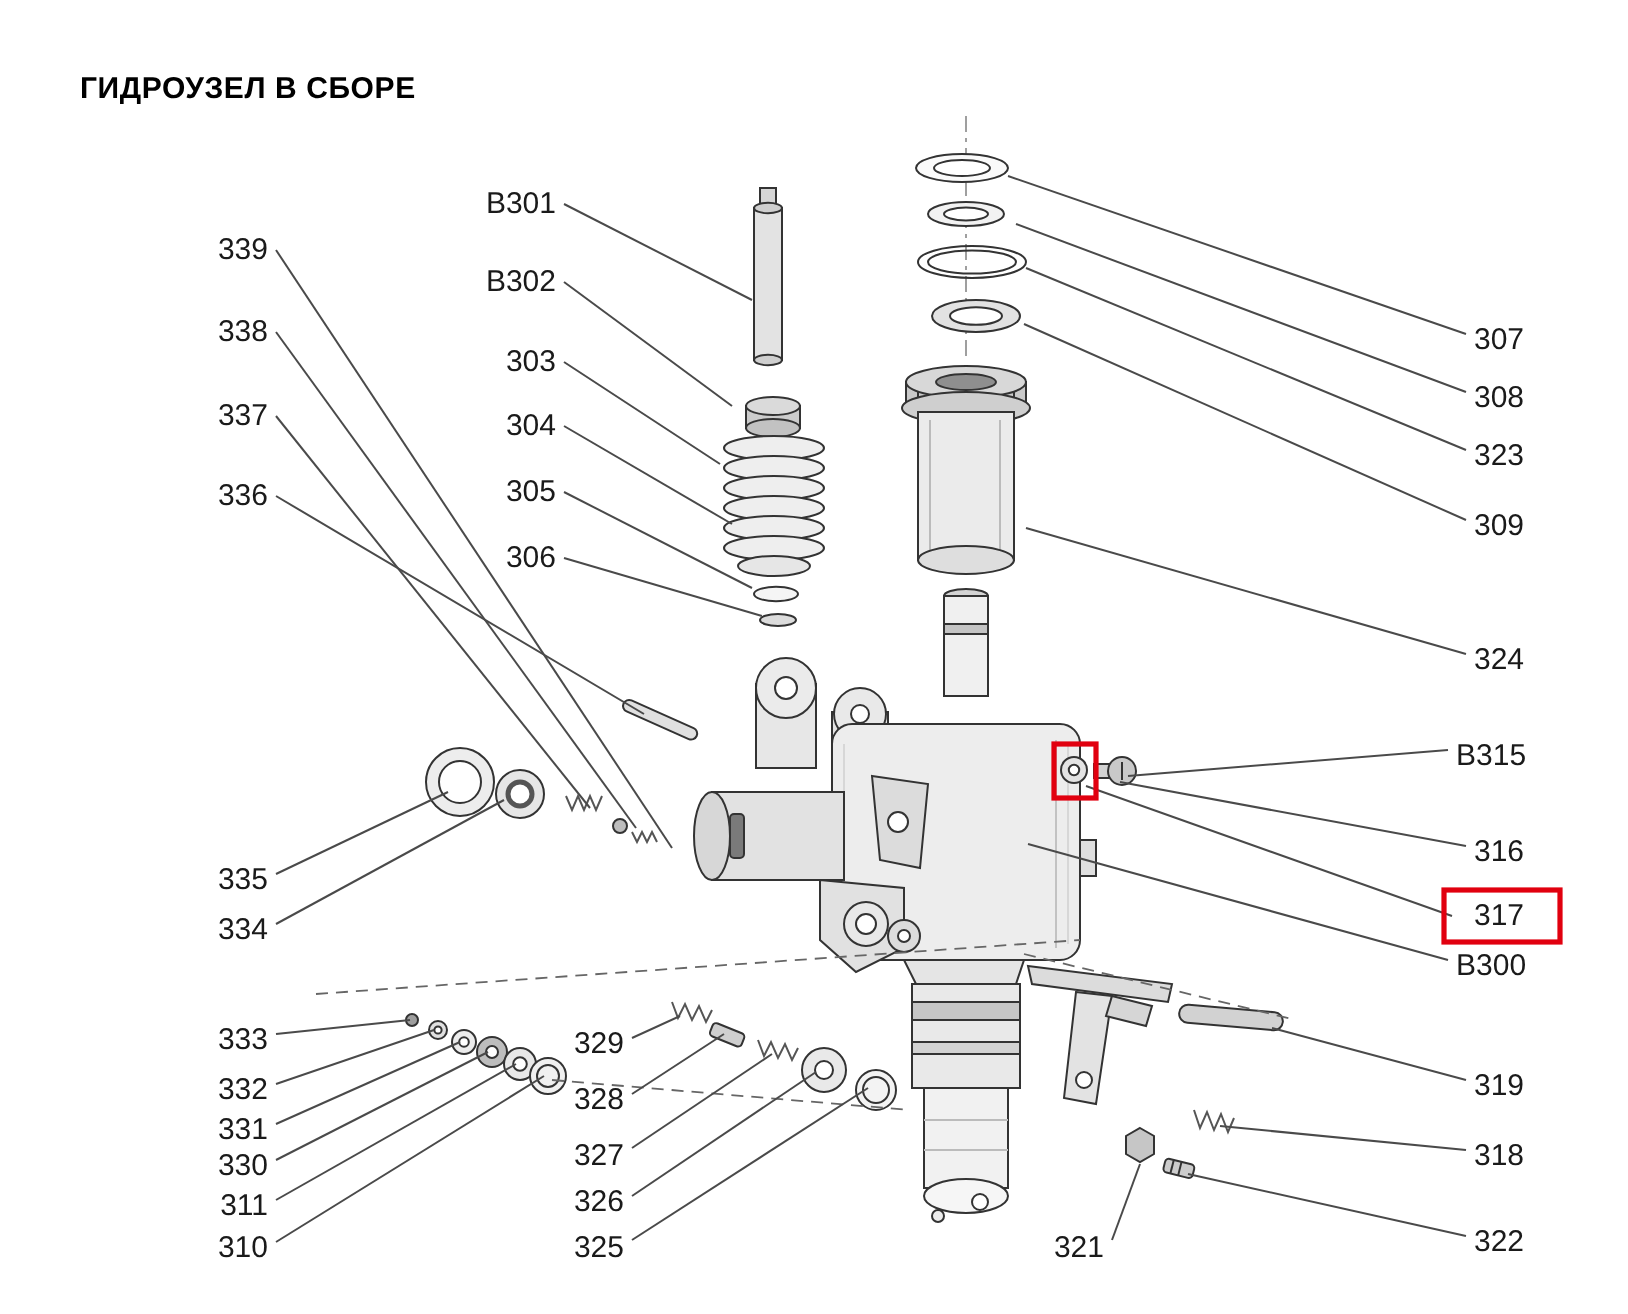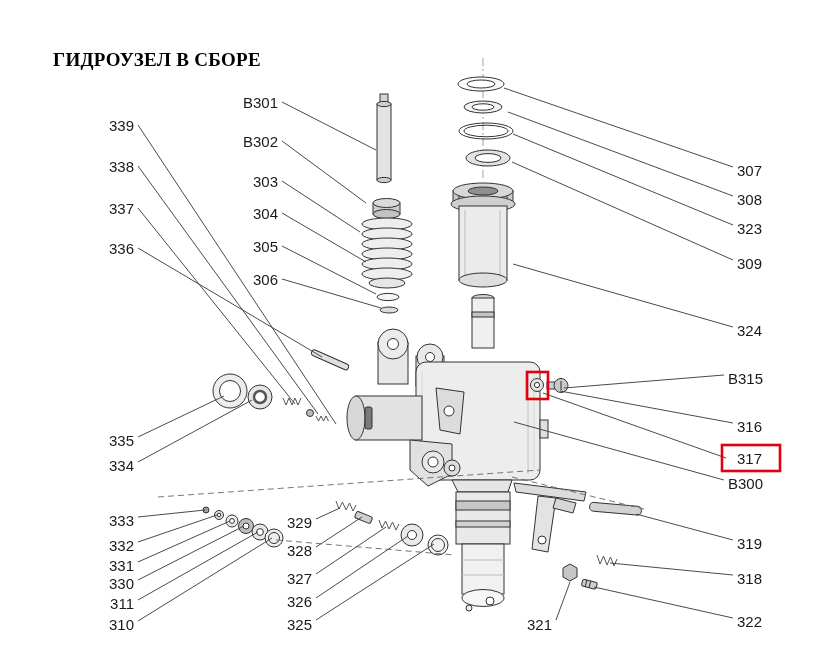--- a/index.html
+++ b/index.html
@@ -1,23 +1,23 @@
 <!DOCTYPE html>
 <html><head>
 <meta charset="utf-8">
 <style>
   html,body{margin:0;padding:0;}
   body{
     width:814px;height:657px;position:relative;background:#ffffff;
     font-family:"Liberation Sans",sans-serif;overflow:hidden;
   }
   .page-title{
-    position:absolute;left:40px;top:36px;margin:13px;
-    font-size:19px;font-weight:bold;color:#000;letter-spacing:.3px;
-    font-family:Liberation Serif, serif;
+    position:absolute;left:40px;top:36px;margin:0;
+    font-size:15px;font-weight:bold;color:#000;letter-spacing:.3px;
+    font-family:Liberation Sans, sans-serif;
   }
   #diagram-svg{position:absolute;left:0;top:0;}
   .part-label{
     font-family:"Liberation Sans",sans-serif;
     font-size:15px;fill:#1a1a1a;dominant-baseline:central;
   }
   .leader{stroke:#4a4a4a;stroke-width:1;fill:none;}
   .hl{fill:none;stroke-width:2.6;}
 </style>
 </head>

